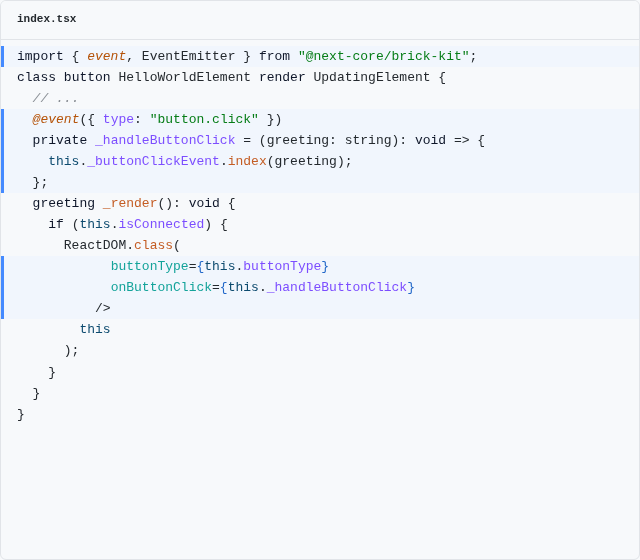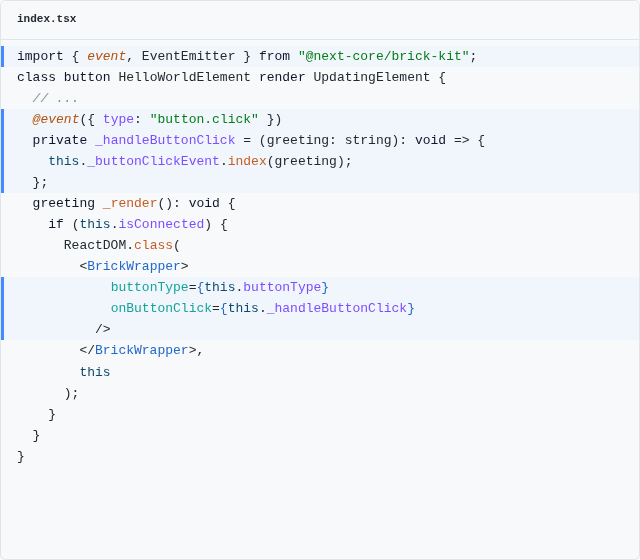--- a/index.html
+++ b/index.html
@@ -80,30 +80,28 @@
   <div class="code-line hl">  };</div>
 
   <div class="code-line"></div>
 
   <div class="code-line">  <span class="tok-kw">greeting</span> <span class="tok-fn">_render</span>(): <span class="tok-kw">void</span> {</div>
 
   <div class="code-line">    <span class="tok-kw">if</span> (<span class="tok-this">this</span>.<span class="tok-prop">isConnected</span>) {</div>
 
   <div class="code-line">      <span>ReactDOM</span>.<span class="tok-fn">class</span>(</div>
 
-  <div class="code-line">        &lt;<span class="tok-tag">BrickWrapper</span>&gt;</div>
 
 
   <div class="code-line hl">            <span class="tok-attr">buttonType</span>=<span class="tok-curl">{</span><span class="tok-this">this</span>.<span class="tok-prop">buttonType</span><span class="tok-curl">}</span></div>
 
   <div class="code-line hl">            <span class="tok-attr">onButtonClick</span>=<span class="tok-curl">{</span><span class="tok-this">this</span>.<span class="tok-prop">_handleButtonClick</span><span class="tok-curl">}</span></div>
 
   <div class="code-line hl">          /&gt;</div>
 
-  <div class="code-line">        &lt;/<span class="tok-tag">BrickWrapper</span>&gt;,</div>
 
   <div class="code-line">        <span class="tok-this">this</span></div>
 
   <div class="code-line">      );</div>
   <div class="code-line">    }</div>
   <div class="code-line">  }</div>
   <div class="code-line">}</div>
 
 </div>
 

